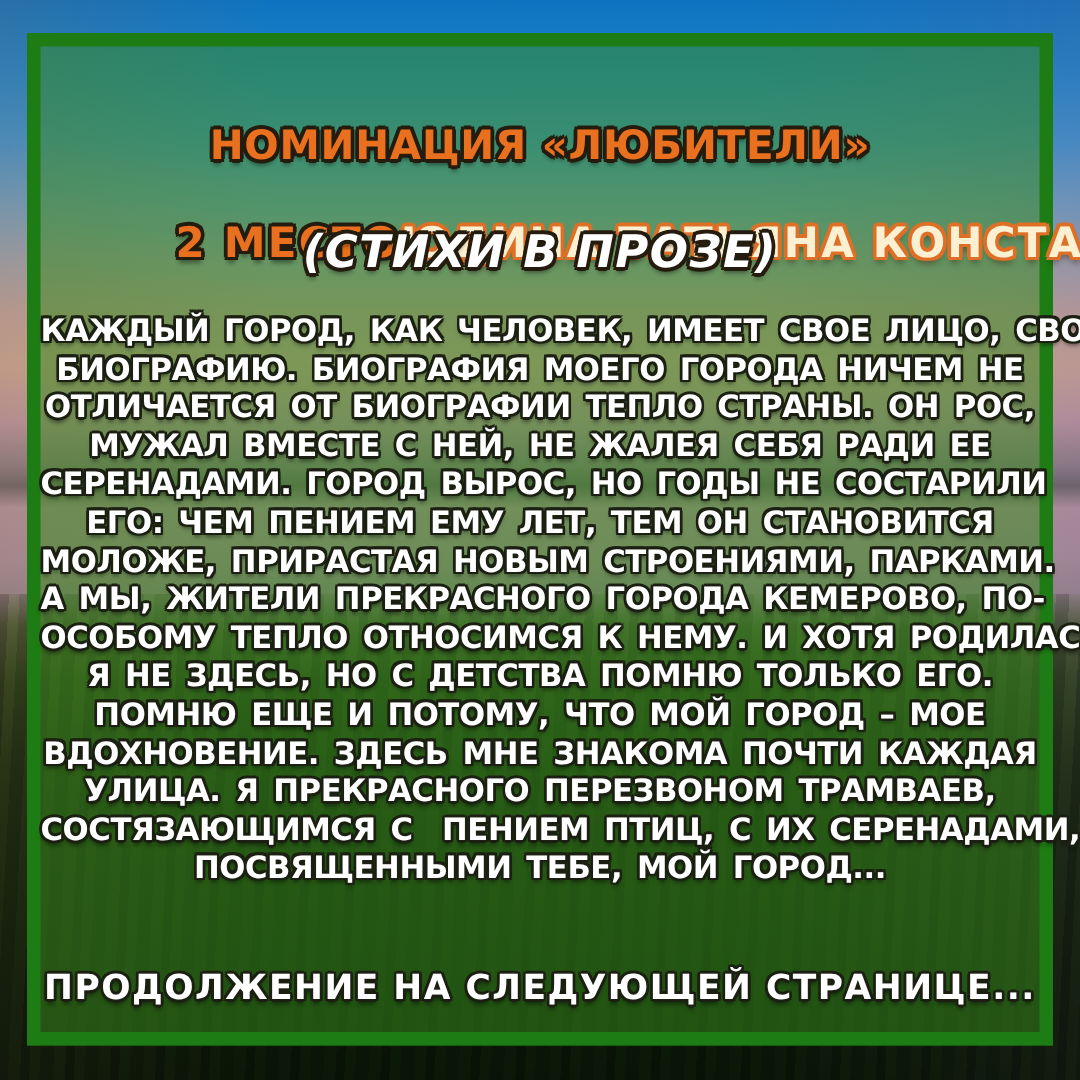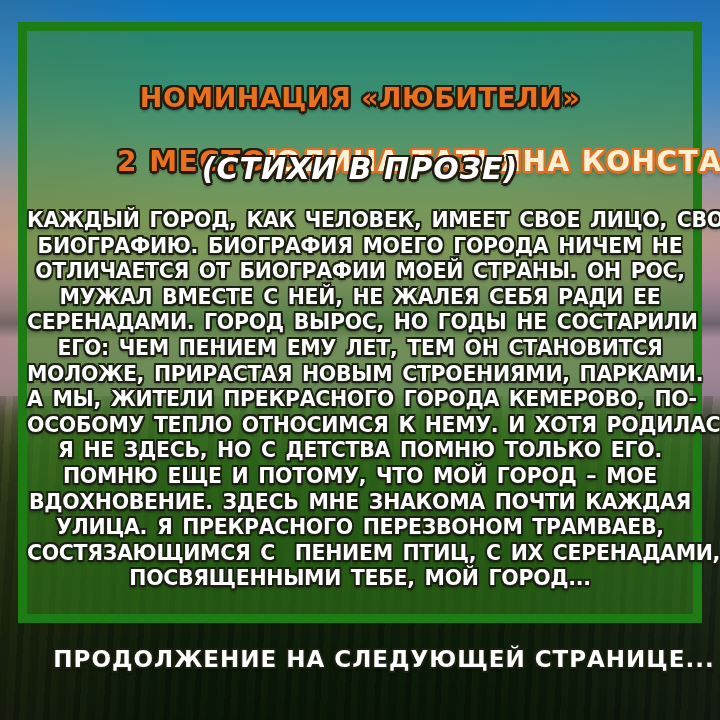--- a/index.html
+++ b/index.html
@@ -18,21 +18,21 @@
     background:linear-gradient(90deg, rgba(150,100,70,.20), rgba(0,0,0,0) 25%,
       rgba(0,0,0,0) 70%, rgba(120,85,130,.18));}
   .photo .forest{position:absolute;left:0;right:0;top:55%;height:45%;
     background:
       linear-gradient(180deg, rgba(10,20,5,0) 0%, rgba(8,18,4,.35) 40%, rgba(5,12,3,.55) 100%),
       repeating-linear-gradient(93deg,
         rgba(0,0,0,.20) 0 6px, rgba(52,82,24,.16) 6px 13px,
         rgba(12,28,6,.22) 13px 22px, rgba(70,92,30,.10) 22px 30px);}
 
   
-  .panel{position:absolute;left:18px;top:22px;width:684px;height:601px;
+  .panel{position:absolute;left:18px;top:22px;width:684px;height:675px;
     box-sizing:border-box;border:9px solid #1e7c14;
     background:rgba(55,138,28,.52);}
   .panel .inner{position:relative;width:100%;height:100%;}
 
   .line{position:absolute;left:0;width:100%;text-align:center;
     font-weight:bold;white-space:pre;}
 
   
   .o-dark{text-shadow:
     -2px -2px 0 #241c0e, 0 -2.5px 0 #241c0e, 2px -2px 0 #241c0e,
@@ -55,21 +55,21 @@
   .nomination{top:51px;font-size:27px;letter-spacing:.5px;color:#e8701e;}
   .place-line{top:81px;font-size:28px;letter-spacing:1.5px;}
   .place-line .place{color:#e8701e;margin-right:0;}
   .place-line .winner{color:#fcf0d2;}
   .genre{top:120px;font-size:30px;letter-spacing:1px;color:#ffffff;font-style:italic;}
 
   .bodytext{position:absolute;top:177px;left:0;width:100%;text-align:center;}
   .body-line{font-size:20.5px;line-height:25.6px;letter-spacing:-.3px;
     word-spacing:3px;color:#ffffff;font-weight:bold;white-space:pre;}
 
-  .footer-line{top:615px;font-size:23px;letter-spacing:1px;color:#ffffff;margin-left:24px;}
+  .footer-line{top:615px;font-size:23px;letter-spacing:1px;color:#ffffff;}
 </style>
 </head>
 <body>
 
 <div class="stage">
 
   <div class="photo">
     <div class="tint"></div>
     <div class="forest"></div>
   </div>
@@ -81,21 +81,21 @@
 
       <div class="line place-line">
         <span class="place o-dark">2 МЕСТО</span><span class="winner o-orange">ЮДИНА ТАТЬЯНА КОНСТАНТИНОВНА</span>
       </div>
 
       <div class="line genre o-dark">(СТИХИ В ПРОЗЕ)</div>
 
       <div class="bodytext">
         <div class="body-line o-body">КАЖДЫЙ ГОРОД, КАК ЧЕЛОВЕК, ИМЕЕТ СВОЕ ЛИЦО, СВОЙ</div>
         <div class="body-line o-body">БИОГРАФИЮ. БИОГРАФИЯ МОЕГО ГОРОДА НИЧЕМ НЕ</div>
-        <div class="body-line o-body">ОТЛИЧАЕТСЯ ОТ БИОГРАФИИ МОЕЙ СТРАНЫ. ОН РОС,</div>
+        <div class="body-line o-body">ОТЛИЧАЕТСЯ ОТ БИОГРАФИИ ТЕПЛО СТРАНЫ. ОН РОС,</div>
         <div class="body-line o-body">МУЖАЛ ВМЕСТЕ С НЕЙ, НЕ ЖАЛЕЯ СЕБЯ РАДИ ЕЕ</div>
         <div class="body-line o-body">СЕРЕНАДАМИ. ГОРОД ВЫРОС, НО ГОДЫ НЕ СОСТАРИЛИ</div>
         <div class="body-line o-body">ЕГО: ЧЕМ ПЕНИЕМ ЕМУ ЛЕТ, ТЕМ ОН СТАНОВИТСЯ</div>
         <div class="body-line o-body">МОЛОЖЕ, ПРИРАСТАЯ НОВЫМ СТРОЕНИЯМИ, ПАРКАМИ.</div>
         <div class="body-line o-body">А МЫ, ЖИТЕЛИ ПРЕКРАСНОГО ГОРОДА КЕМЕРОВО, ПО-</div>
         <div class="body-line o-body">ОСОБОМУ ТЕПЛО ОТНОСИМСЯ К НЕМУ. И ХОТЯ РОДИЛАСЬ</div>
         <div class="body-line o-body">Я НЕ ЗДЕСЬ, НО С ДЕТСТВА ПОМНЮ ТОЛЬКО ЕГО.</div>
         <div class="body-line o-body">ПОМНЮ ЕЩЕ И ПОТОМУ, ЧТО МОЙ ГОРОД – МОЕ</div>
         <div class="body-line o-body">ВДОХНОВЕНИЕ. ЗДЕСЬ МНЕ ЗНАКОМА ПОЧТИ КАЖДАЯ</div>
         <div class="body-line o-body">УЛИЦА. Я ПРЕКРАСНОГО ПЕРЕЗВОНОМ ТРАМВАЕВ,</div>

